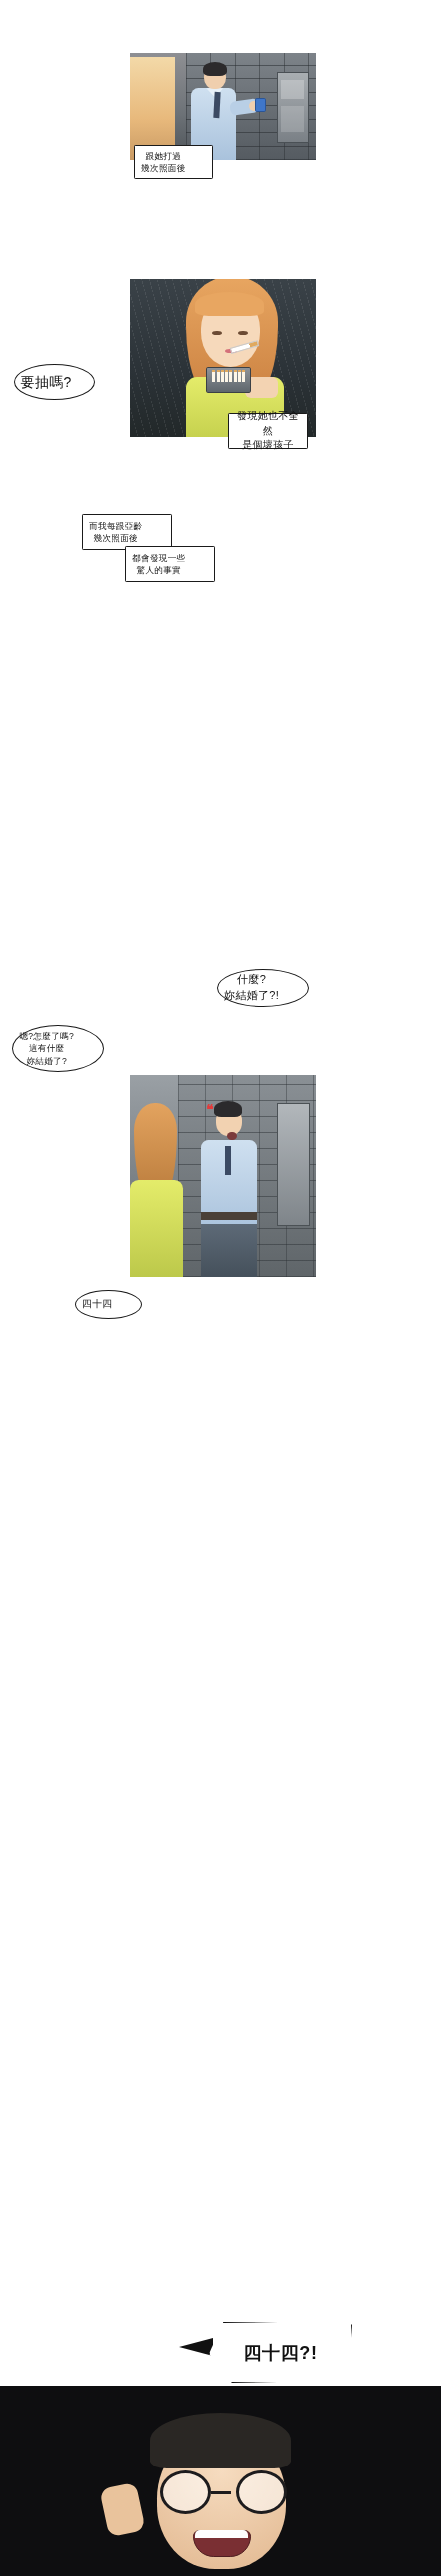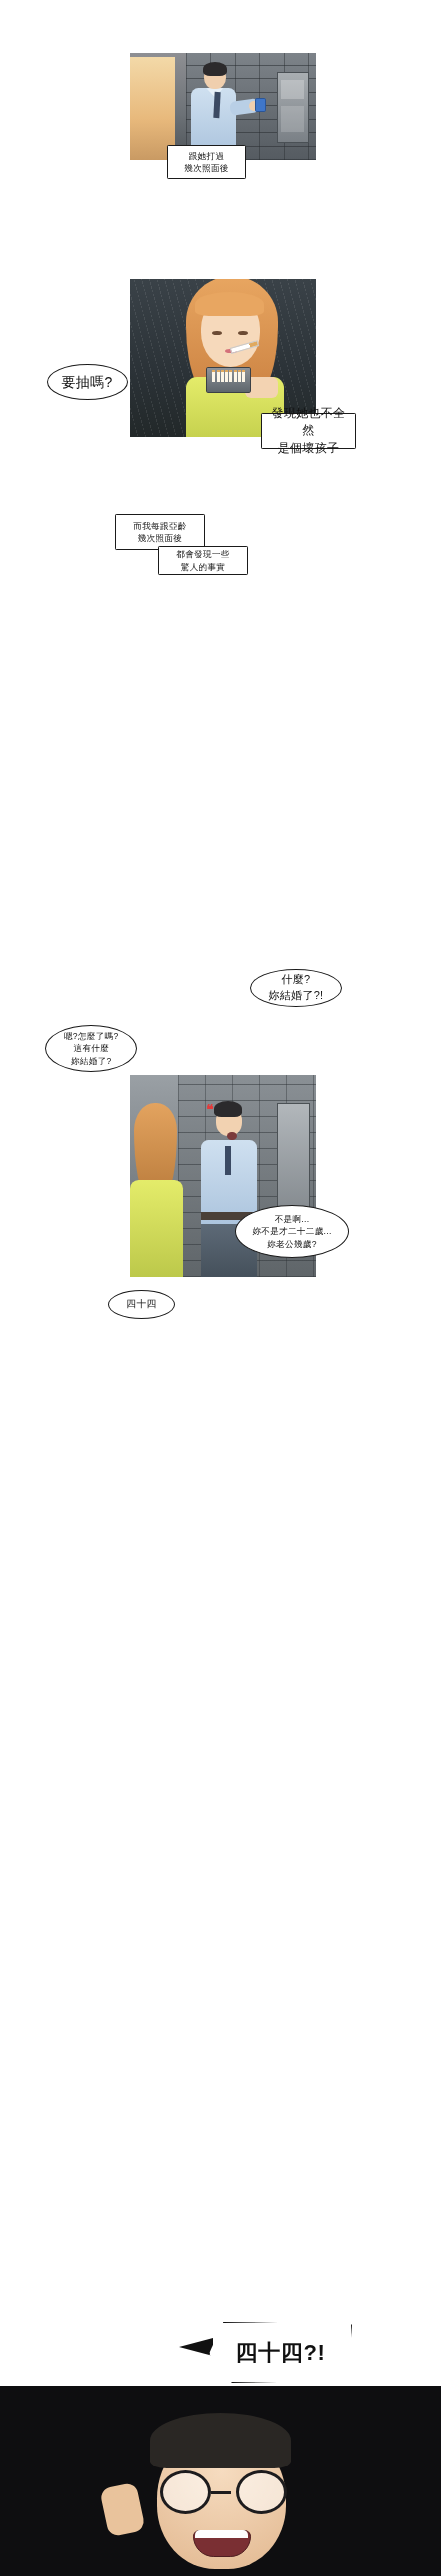--- a/index.html
+++ b/index.html
@@ -29,27 +29,25 @@
   }
 
   
   .bubble {
     position: absolute;
     background: #ffffff;
     border: 1.2px solid #1a1a1a;
     box-sizing: border-box;
     display: flex;
     align-items: center;
-    justify-content: center;
     text-align: center;
     color: #111111;
     line-height: 1.45;
     letter-spacing: 0.3px;
     padding: 3.7px 6.1px;
-    margin-left: 33px;
   }
   .bubble.rect { border-radius: 1.2px; }
   .bubble.round { border-radius: 50% / 50%; }
   .bubble .txt { white-space: pre-line; display: block; }
 
   
   #panel1 {
     left: 130px; top: 53px; width: 186px; height: 107px;
     background: linear-gradient(180deg, #8e8f93 0%, #6e7378 55%, #4e5459 100%);
   }
@@ -272,21 +270,21 @@
     position: absolute; left: 50%; top: 52%; margin-left: -117px;
     width: 37px; height: 49px; background: #e9c39c; border-radius: 11px;
     transform: rotate(-12deg);
   }
 
   
   #bubble-shout {
     position: absolute; left: 209px; top: 2322px; width: 141px; height: 59px;
     background: #ffffff; border: 1.8px solid #111111;
     display: flex; align-items: center; justify-content: center;
-    font-size: 22px; font-weight: 700; color: #111; letter-spacing: 0.6px;
+    font-size: 18px; font-weight: 700; color: #111; letter-spacing: 0.6px;
     clip-path: polygon(10% 0%, 100% 4%, 97% 96%, 16% 100%, 0% 52%);
   }
   #bubble-shout-tail {
     position: absolute; left: 179px; top: 2338px; width: 0; height: 0;
     border-top: 9.8px solid transparent;
     border-bottom: 9.8px solid transparent;
     border-right: 34px solid #111111;
   }
 </style>
 </head>
@@ -333,31 +331,31 @@
         <i></i>
         <i></i>
         <i></i>
     </div>
   </div>
 
   <div class="bubble round" style="left:13.5px; top:364px; width:81px; height:36px; font-size:14px;">
     <span class="txt">要抽嗎?</span>
   </div>
 
-  <div class="bubble rect" style="left:228px; top:413px; width:95px; height:36px; font-size:12px;">
+  <div class="bubble rect" style="left:228px; top:413px; width:80px; height:36px; font-size:10px;">
     <span class="txt">發現她也不全然
 是個壞孩子</span>
   </div>
 
   <div class="bubble rect" style="left:82px; top:514px; width:90px; height:36px; font-size:8.6px;">
     <span class="txt">而我每跟亞齡
 幾次照面後</span>
   </div>
 
-  <div class="bubble rect" style="left:125px; top:546px; width:90px; height:29px; font-size:8.6px;">
+  <div class="bubble rect" style="left:125px; top:546px; width:90px; height:36px; font-size:8.6px;">
     <span class="txt">都會發現一些
 驚人的事實</span>
   </div>
 
   <div class="bubble round" style="left:217px; top:969px; width:92px; height:38px; font-size:11px;">
     <span class="txt">什麼?
 妳結婚了?!</span>
   </div>
 
   <div class="bubble round" style="left:12.3px; top:1025px; width:92px; height:47px; font-size:8.6px;">
@@ -374,25 +372,20 @@
     <div class="p4-man-body"></div>
     <div class="p4-man-tie"></div>
     <div class="p4-man-belt"></div>
     <div class="p4-man-pants"></div>
     <div class="p4-man-head"></div>
     <div class="p4-man-hair"></div>
     <div class="p4-man-mouth"></div>
     <div class="p4-shock">❝</div>
   </div>
 
-  <div class="bubble round" style="left:202px; top:1205px; width:114px; height:53px; font-size:8.6px;">
-    <span class="txt">不是啊...
-妳不是才二十二歲...
-妳老公幾歲?</span>
-  </div>
 
   <div class="bubble round" style="left:75px; top:1290px; width:67px; height:29px; font-size:9.8px;">
     <span class="txt">四十四</span>
   </div>
 
   <div id="bubble-shout-tail"></div>
   <div id="bubble-shout">
     <span class="txt">四十四?!</span>
   </div>
 

